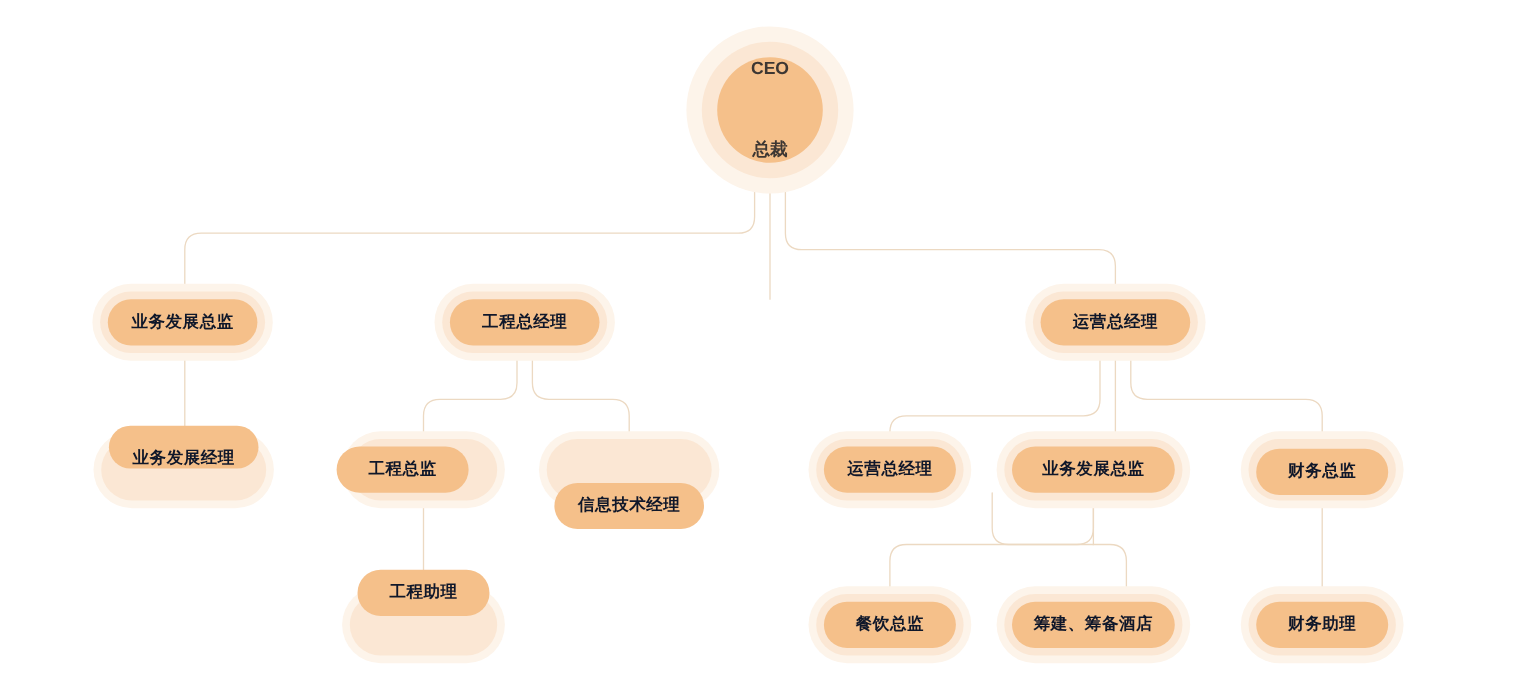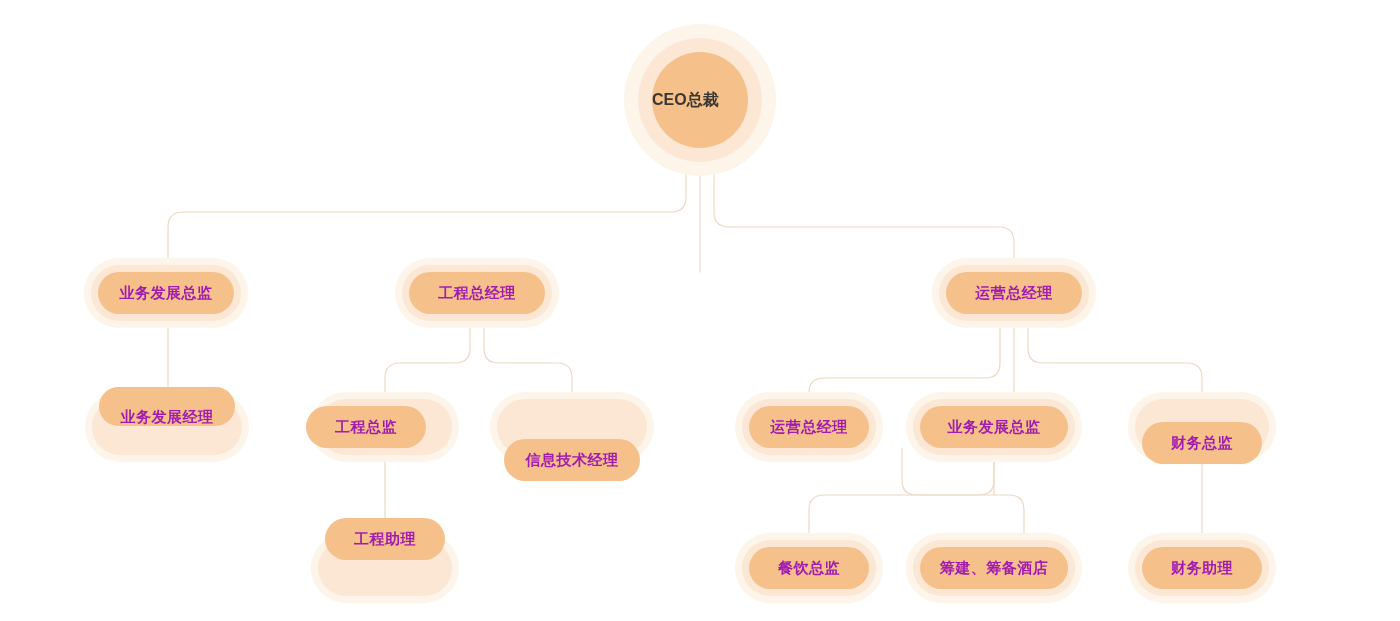--- a/index.html
+++ b/index.html
@@ -41,21 +41,21 @@
   .pill-core {
     position: absolute;
     box-sizing: border-box;
     background: #f5c08a;
     border-radius: 999px;
     display: flex;
     align-items: center;
     justify-content: center;
   }
   .pill-label {
-    color: #a21caf;
+    color: #0f172a;
     font-size: 15px;
     font-weight: 700;
     letter-spacing: 0.5px;
     white-space: nowrap;
     line-height: 1.2;
   }
   
   .root-ring3 {
     position: absolute;
     border-radius: 50%;
@@ -64,23 +64,23 @@
   .root-ring2 {
     position: absolute;
     border-radius: 50%;
     background: #fbe7d4;
   }
   .root-core {
     position: absolute;
     border-radius: 50%;
     background: #f5c08a;
     display: flex;
-    flex-direction: row;
+    flex-direction: column;
     align-items: center;
-    justify-content: flex-start;
+    justify-content: space-between;
   }
   .root-label {
     color: #3d3733;
     font-size: 16px;
     font-weight: 700;
     line-height: 1.35;
     text-align: center;
     white-space: nowrap;
   }
 </style>
@@ -167,21 +167,21 @@
       <div style="position: absolute; left: 0px; top: 0px;">
         <div class="pill-outer" style="left: 906px; top: 392px; width: 176px; height: 70px;"></div>
         <div class="pill-mid" style="left: 913px; top: 399px; width: 162px; height: 56px;"></div>
         <div class="pill-core" style="left: 920px; top: 406px; width: 148px; height: 42px;">
           <span class="pill-label">业务发展总监</span>
         </div>
       </div>
       <div style="position: absolute; left: 0px; top: 0px;">
         <div class="pill-outer" style="left: 1128px; top: 392px; width: 148px; height: 70px;"></div>
         <div class="pill-mid" style="left: 1135px; top: 399px; width: 134px; height: 56px;"></div>
-        <div class="pill-core" style="left: 1142px; top: 422px; width: 120px; height: 42px;">
+        <div class="pill-core" style="left: 1142px; top: 408px; width: 120px; height: 42px;">
           <span class="pill-label">财务总监</span>
         </div>
       </div>
       <div style="position: absolute; left: 0px; top: 0px;">
         <div class="pill-outer" style="left: 311px; top: 533px; width: 148px; height: 70px;"></div>
         <div class="pill-mid" style="left: 318px; top: 540px; width: 134px; height: 56px;"></div>
         <div class="pill-core" style="left: 325px; top: 518px; width: 120px; height: 42px;">
           <span class="pill-label">工程助理</span>
         </div>
       </div>

